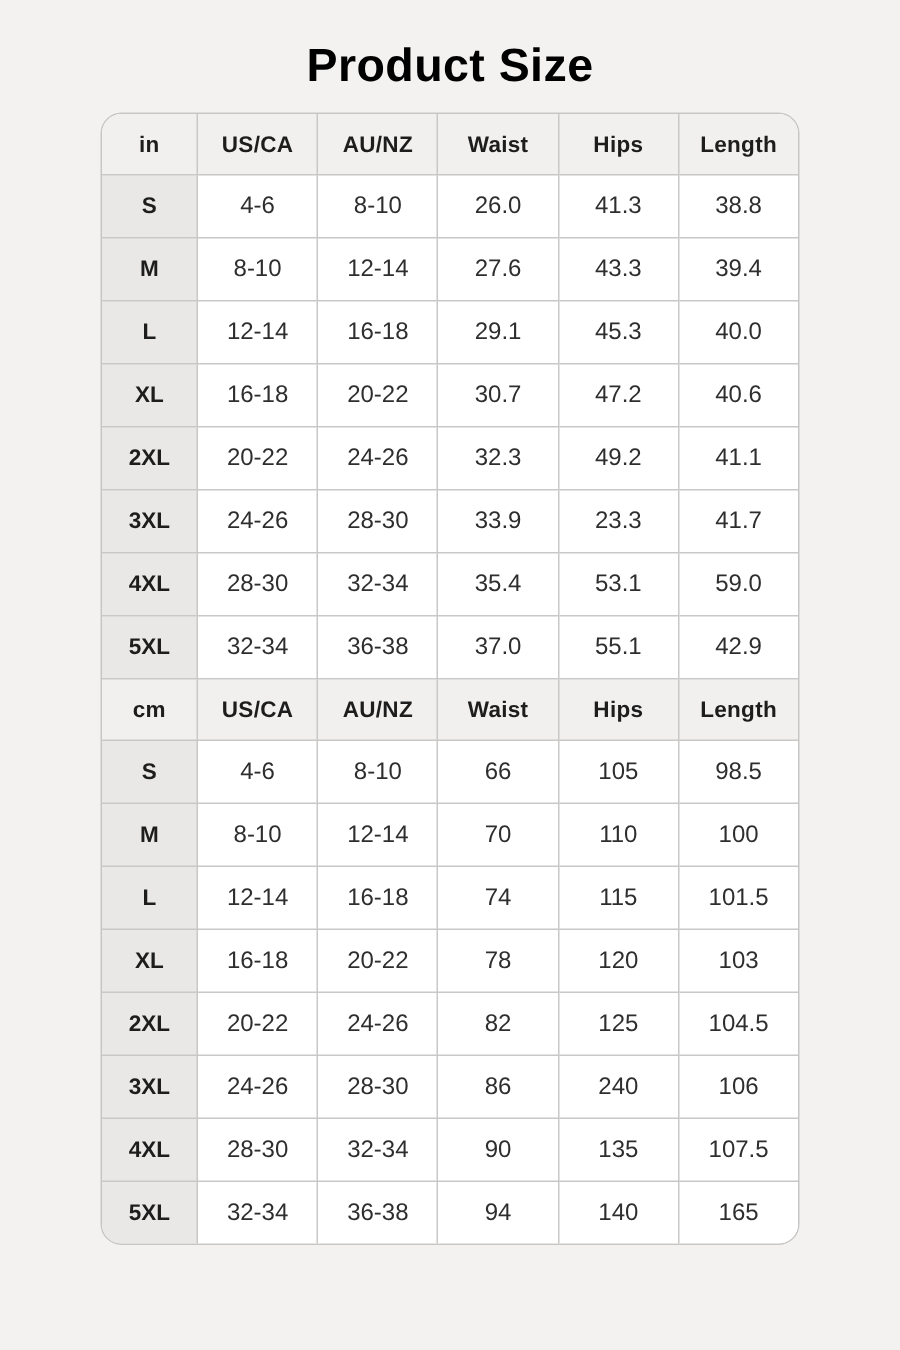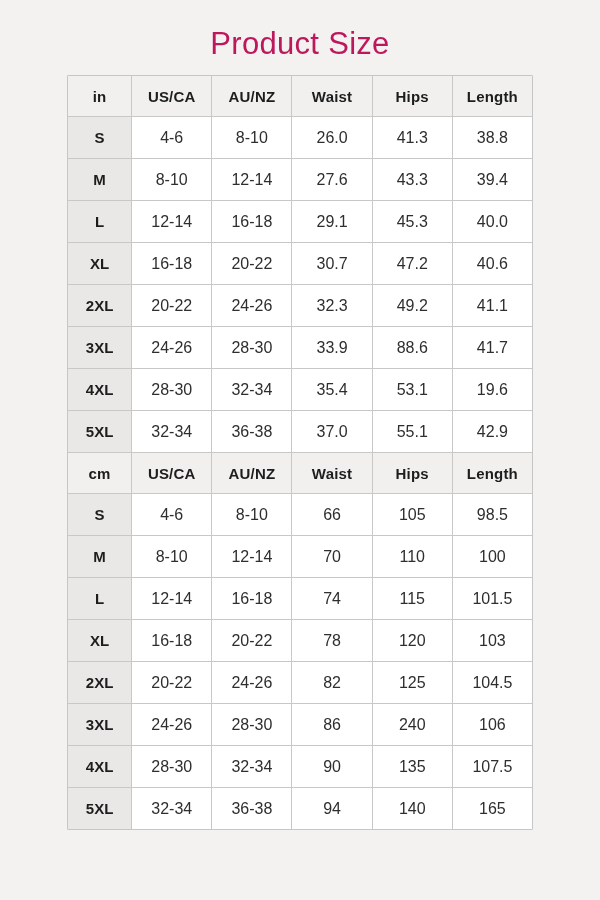--- a/index.html
+++ b/index.html
@@ -12,29 +12,29 @@
     background: #f4f2f1;
     font-family: "Liberation Sans", "DejaVu Sans", sans-serif;
     color: #2b2b2b;
     overflow: hidden;
   }
   .title-block {
     padding-top: 22px;
     text-align: center;
     line-height: 43px;
     font-size: 31px;
-    font-weight: 400;
-    color: #be185d;
+    font-weight: 700;
+    color: #000000;
     letter-spacing: 0.3px;
   }
   .table-wrap {
     width: 464px;
     margin: 10px auto 0 auto;
     border: 1px solid #c6c6c6;
-    border-radius: 1px;
+    border-radius: 14px;
     overflow: hidden;
     background: #ffffff;
   }
   table.size-table {
     border-collapse: collapse;
     width: calc(100% + 2px);
     margin: -1px;
     table-layout: fixed;
   }
   table.size-table col.col-size { width: 64px; }
@@ -133,30 +133,30 @@
           <td class="value-cell">24-26</td>
           <td class="value-cell">32.3</td>
           <td class="value-cell">49.2</td>
           <td class="value-cell">41.1</td>
         </tr>
         <tr>
           <th class="size-cell">3XL</th>
           <td class="value-cell">24-26</td>
           <td class="value-cell">28-30</td>
           <td class="value-cell">33.9</td>
-          <td class="value-cell">88.6</td>
+          <td class="value-cell">23.3</td>
           <td class="value-cell">41.7</td>
         </tr>
         <tr>
           <th class="size-cell">4XL</th>
           <td class="value-cell">28-30</td>
           <td class="value-cell">32-34</td>
           <td class="value-cell">35.4</td>
           <td class="value-cell">53.1</td>
-          <td class="value-cell">19.6</td>
+          <td class="value-cell">59.0</td>
         </tr>
         <tr>
           <th class="size-cell">5XL</th>
           <td class="value-cell">32-34</td>
           <td class="value-cell">36-38</td>
           <td class="value-cell">37.0</td>
           <td class="value-cell">55.1</td>
           <td class="value-cell">42.9</td>
         </tr>
       </tbody>

